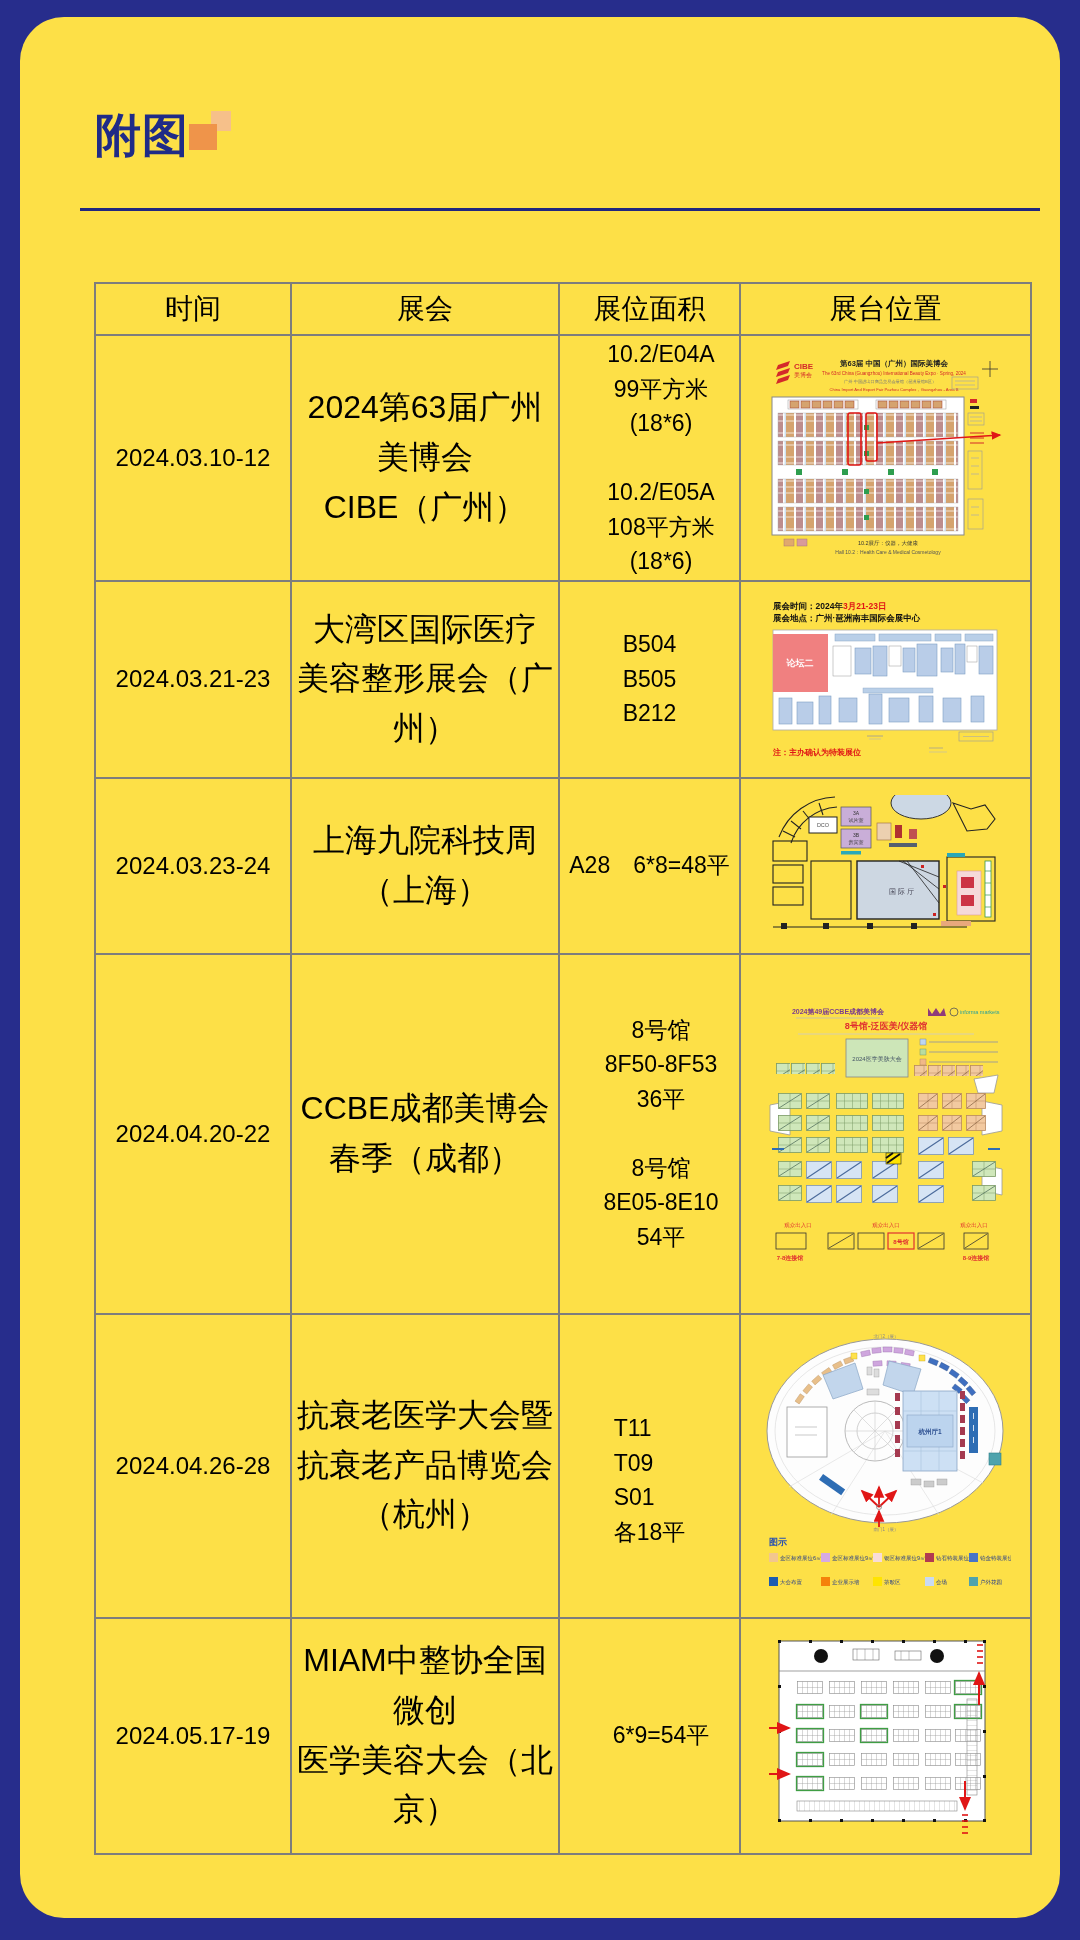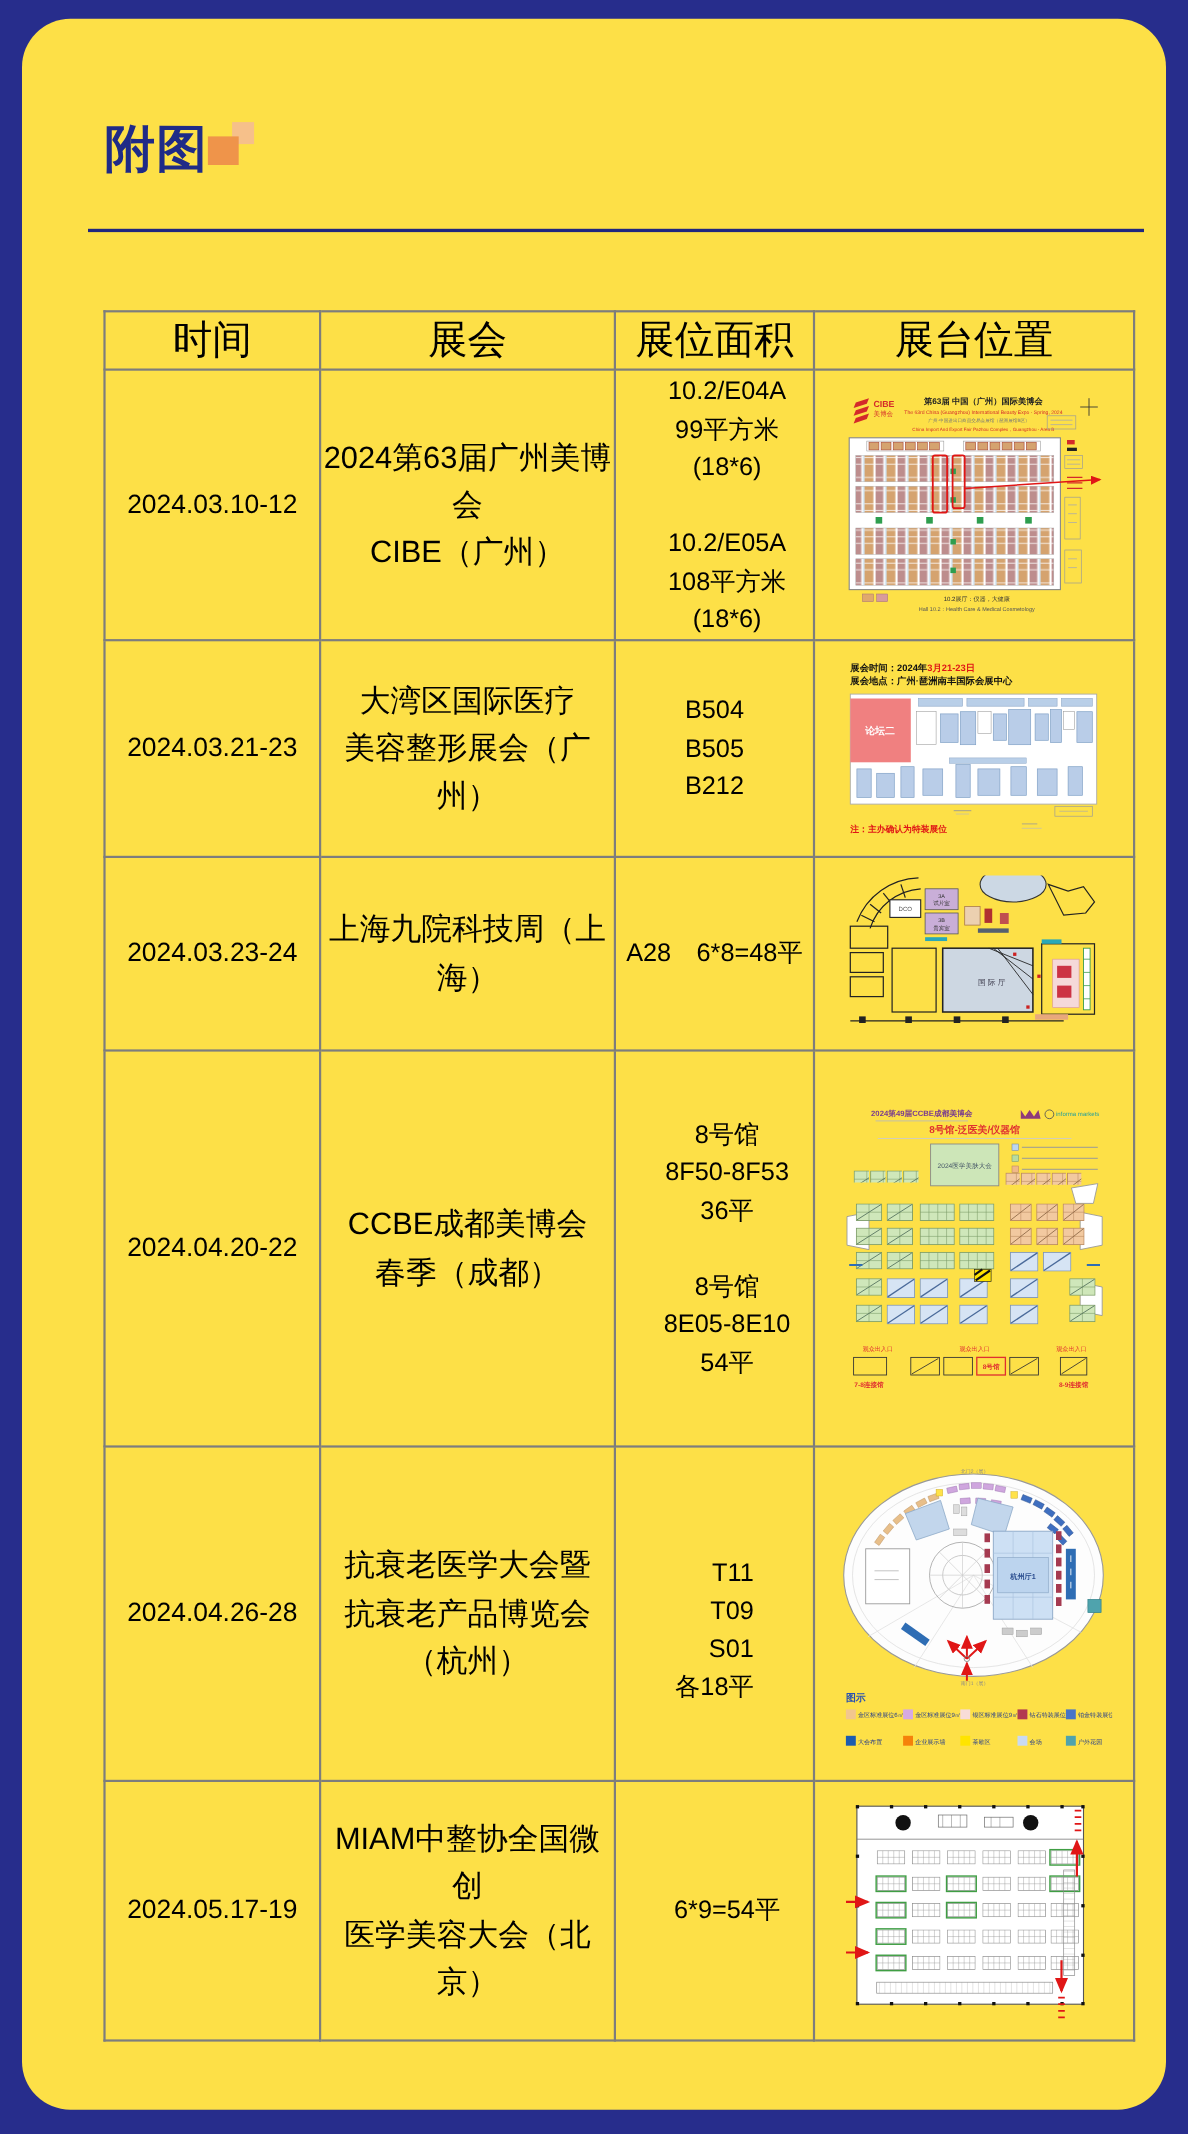--- a/index.html
+++ b/index.html
@@ -12,28 +12,28 @@
              font-size:46px;font-weight:bold;color:#1f2b87;letter-spacing:1px;}
   .sq-gap{position:relative;width:48px;height:60px;flex:0 0 48px;}
   .sq1{position:absolute;left:22px;top:6px;width:20px;height:20px;background:#f6c08a;}
   .sq2{position:absolute;left:0px;top:19px;width:28px;height:26px;background:#ef944a;}
   .rule{position:absolute;left:60px;top:191px;width:960px;height:3px;background:#20277f;}
   
   table.main{position:absolute;left:74px;top:265px;width:936px;
              border-collapse:collapse;table-layout:fixed;}
   table.main th,table.main td{border:2px solid #7d7d7d;text-align:center;
              vertical-align:middle;color:#000;}
-  th{font-size:36px;font-weight:400;}
+  th{font-size:28px;font-weight:400;}
   .date{font-size:24px;}
-  .event{font-size:28px;line-height:1.55;}
+  .event{font-size:32px;line-height:1.55;}
   .area{font-size:23px;line-height:1.5;}
   .pre{white-space:pre-line;}
   td.left{text-align:left;padding-left:24px;}
   td.planc{padding:16px;margin-top:16px;}
-  .ib{display:inline-block;text-align:right;margin-top:29px;}
+  .ib{display:inline-block;text-align:left;margin-top:29px;}
   svg.plan{display:block;margin:0 auto;}
   .t{font-family:"Liberation Sans","DejaVu Sans",sans-serif;}
 </style>
 </head>
 <body>
 
 <div class="sheet">
 
   <div class="title-row">
     <span>附图</span>

